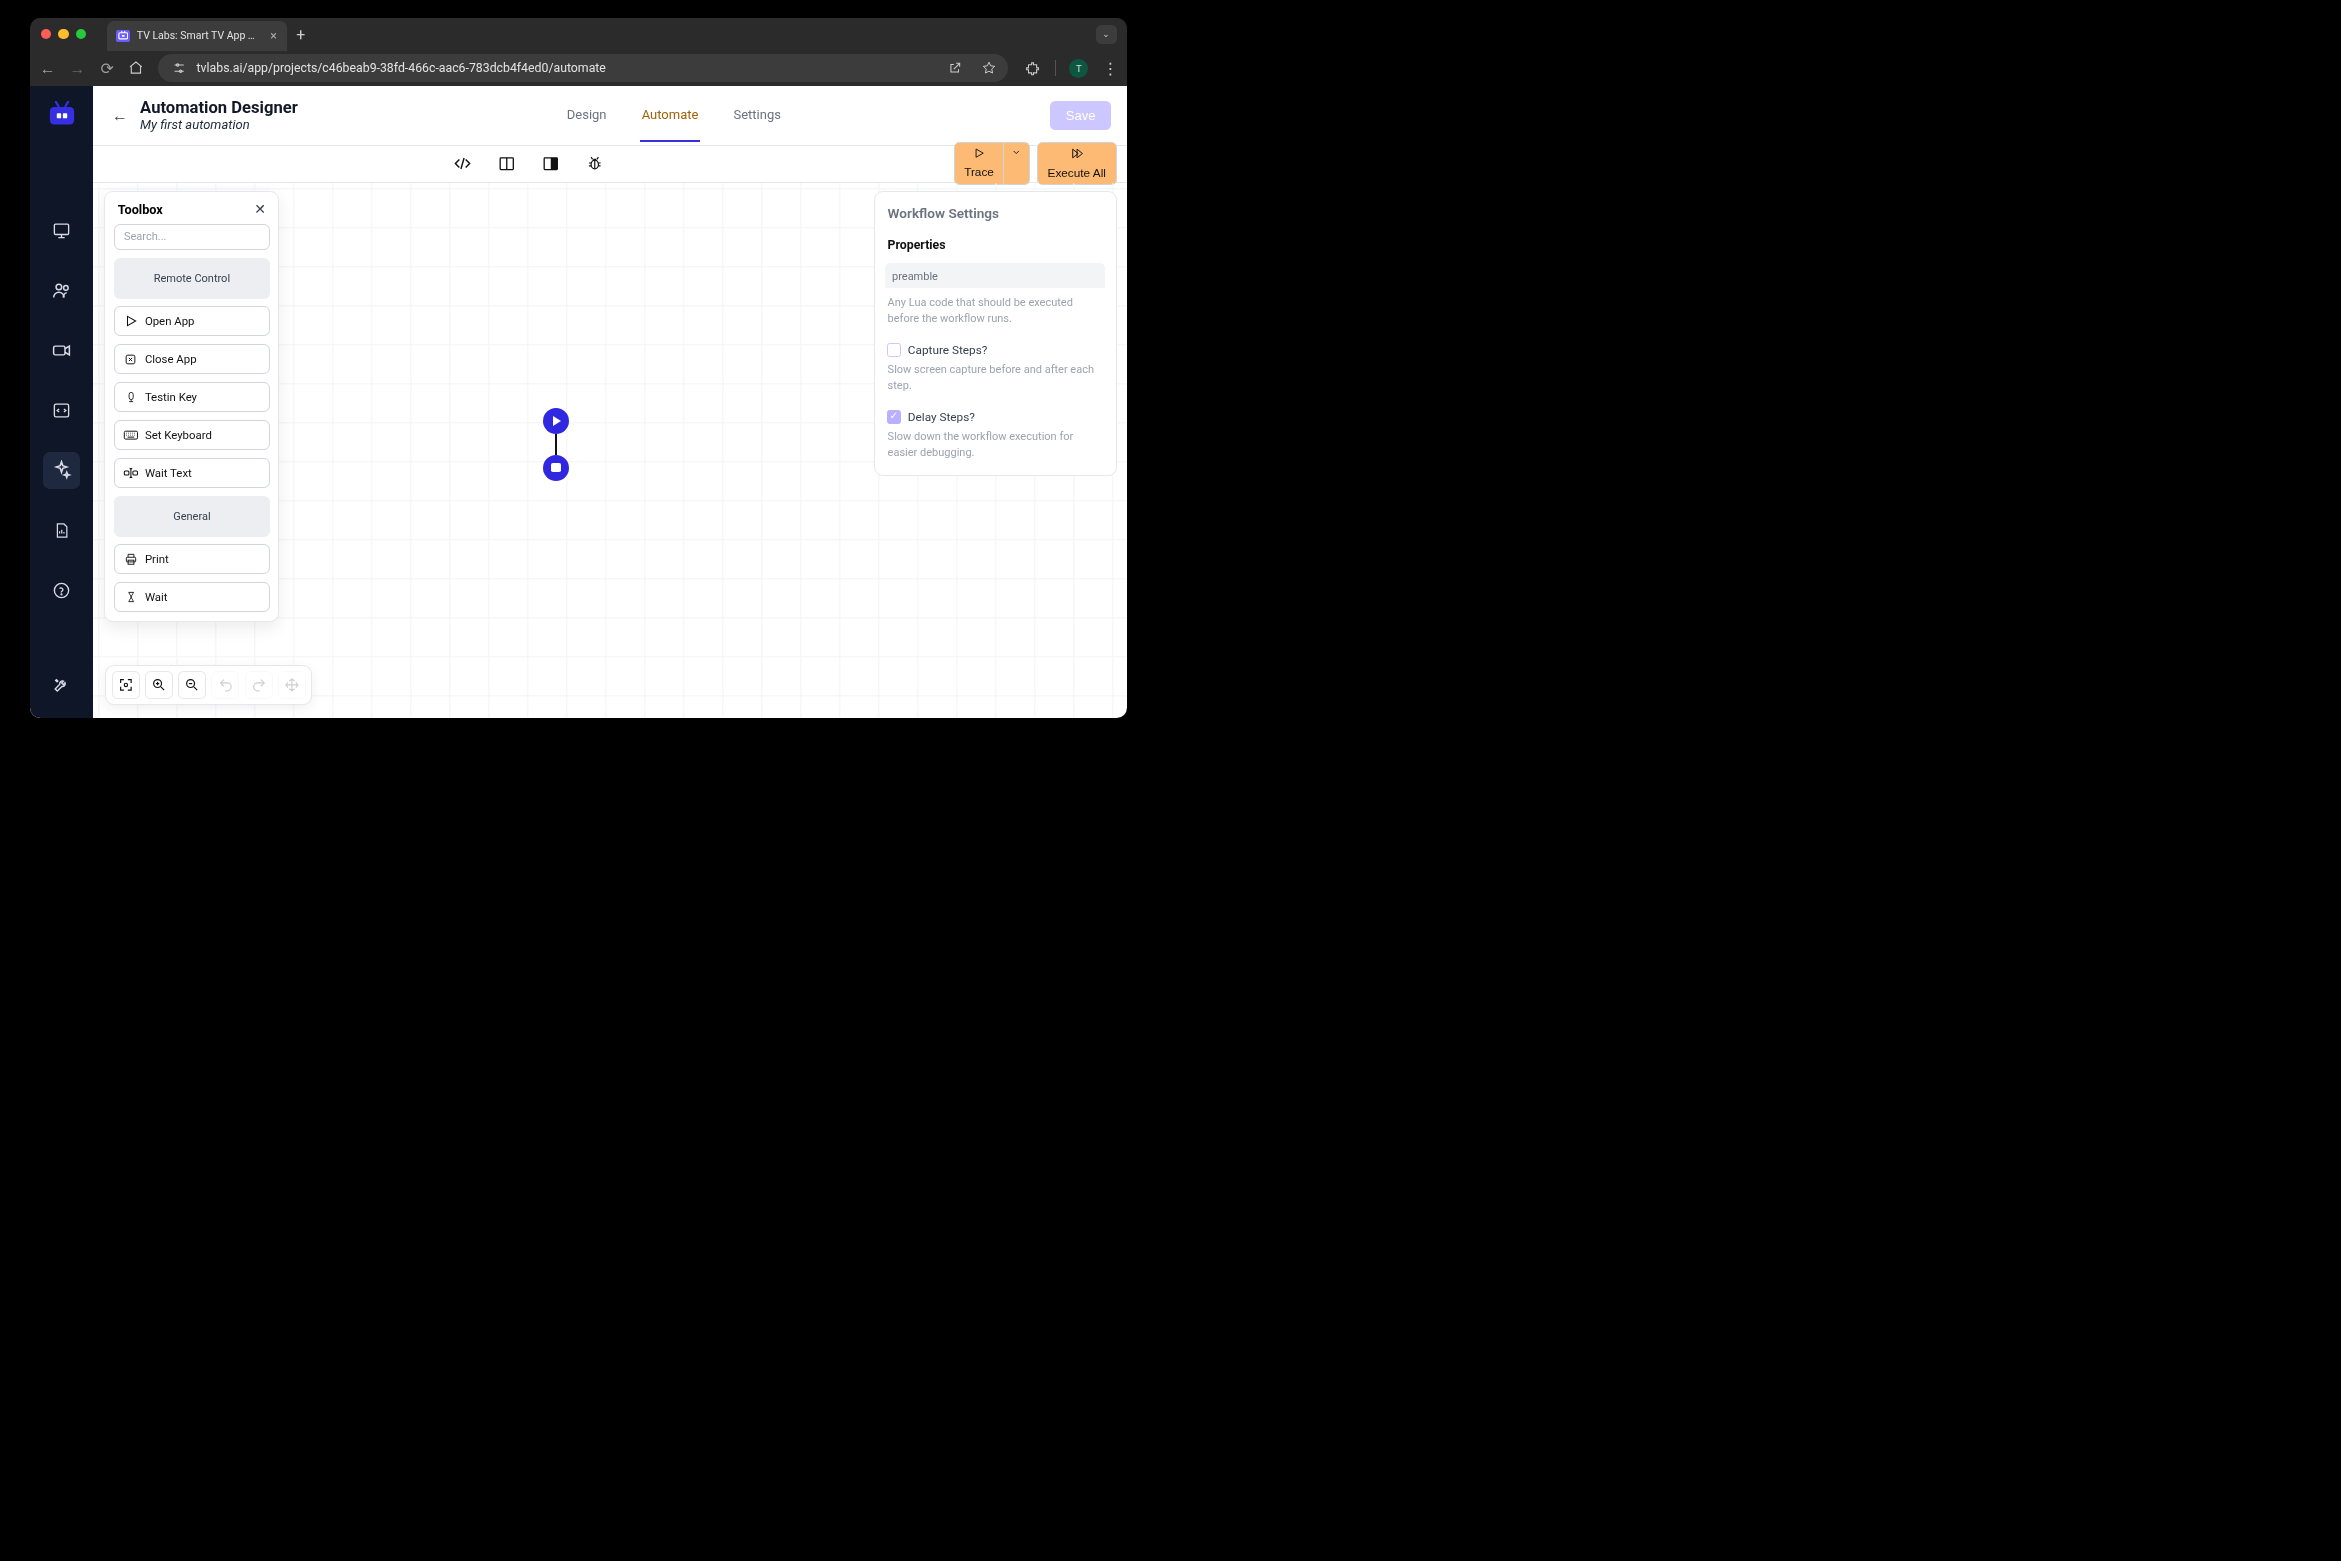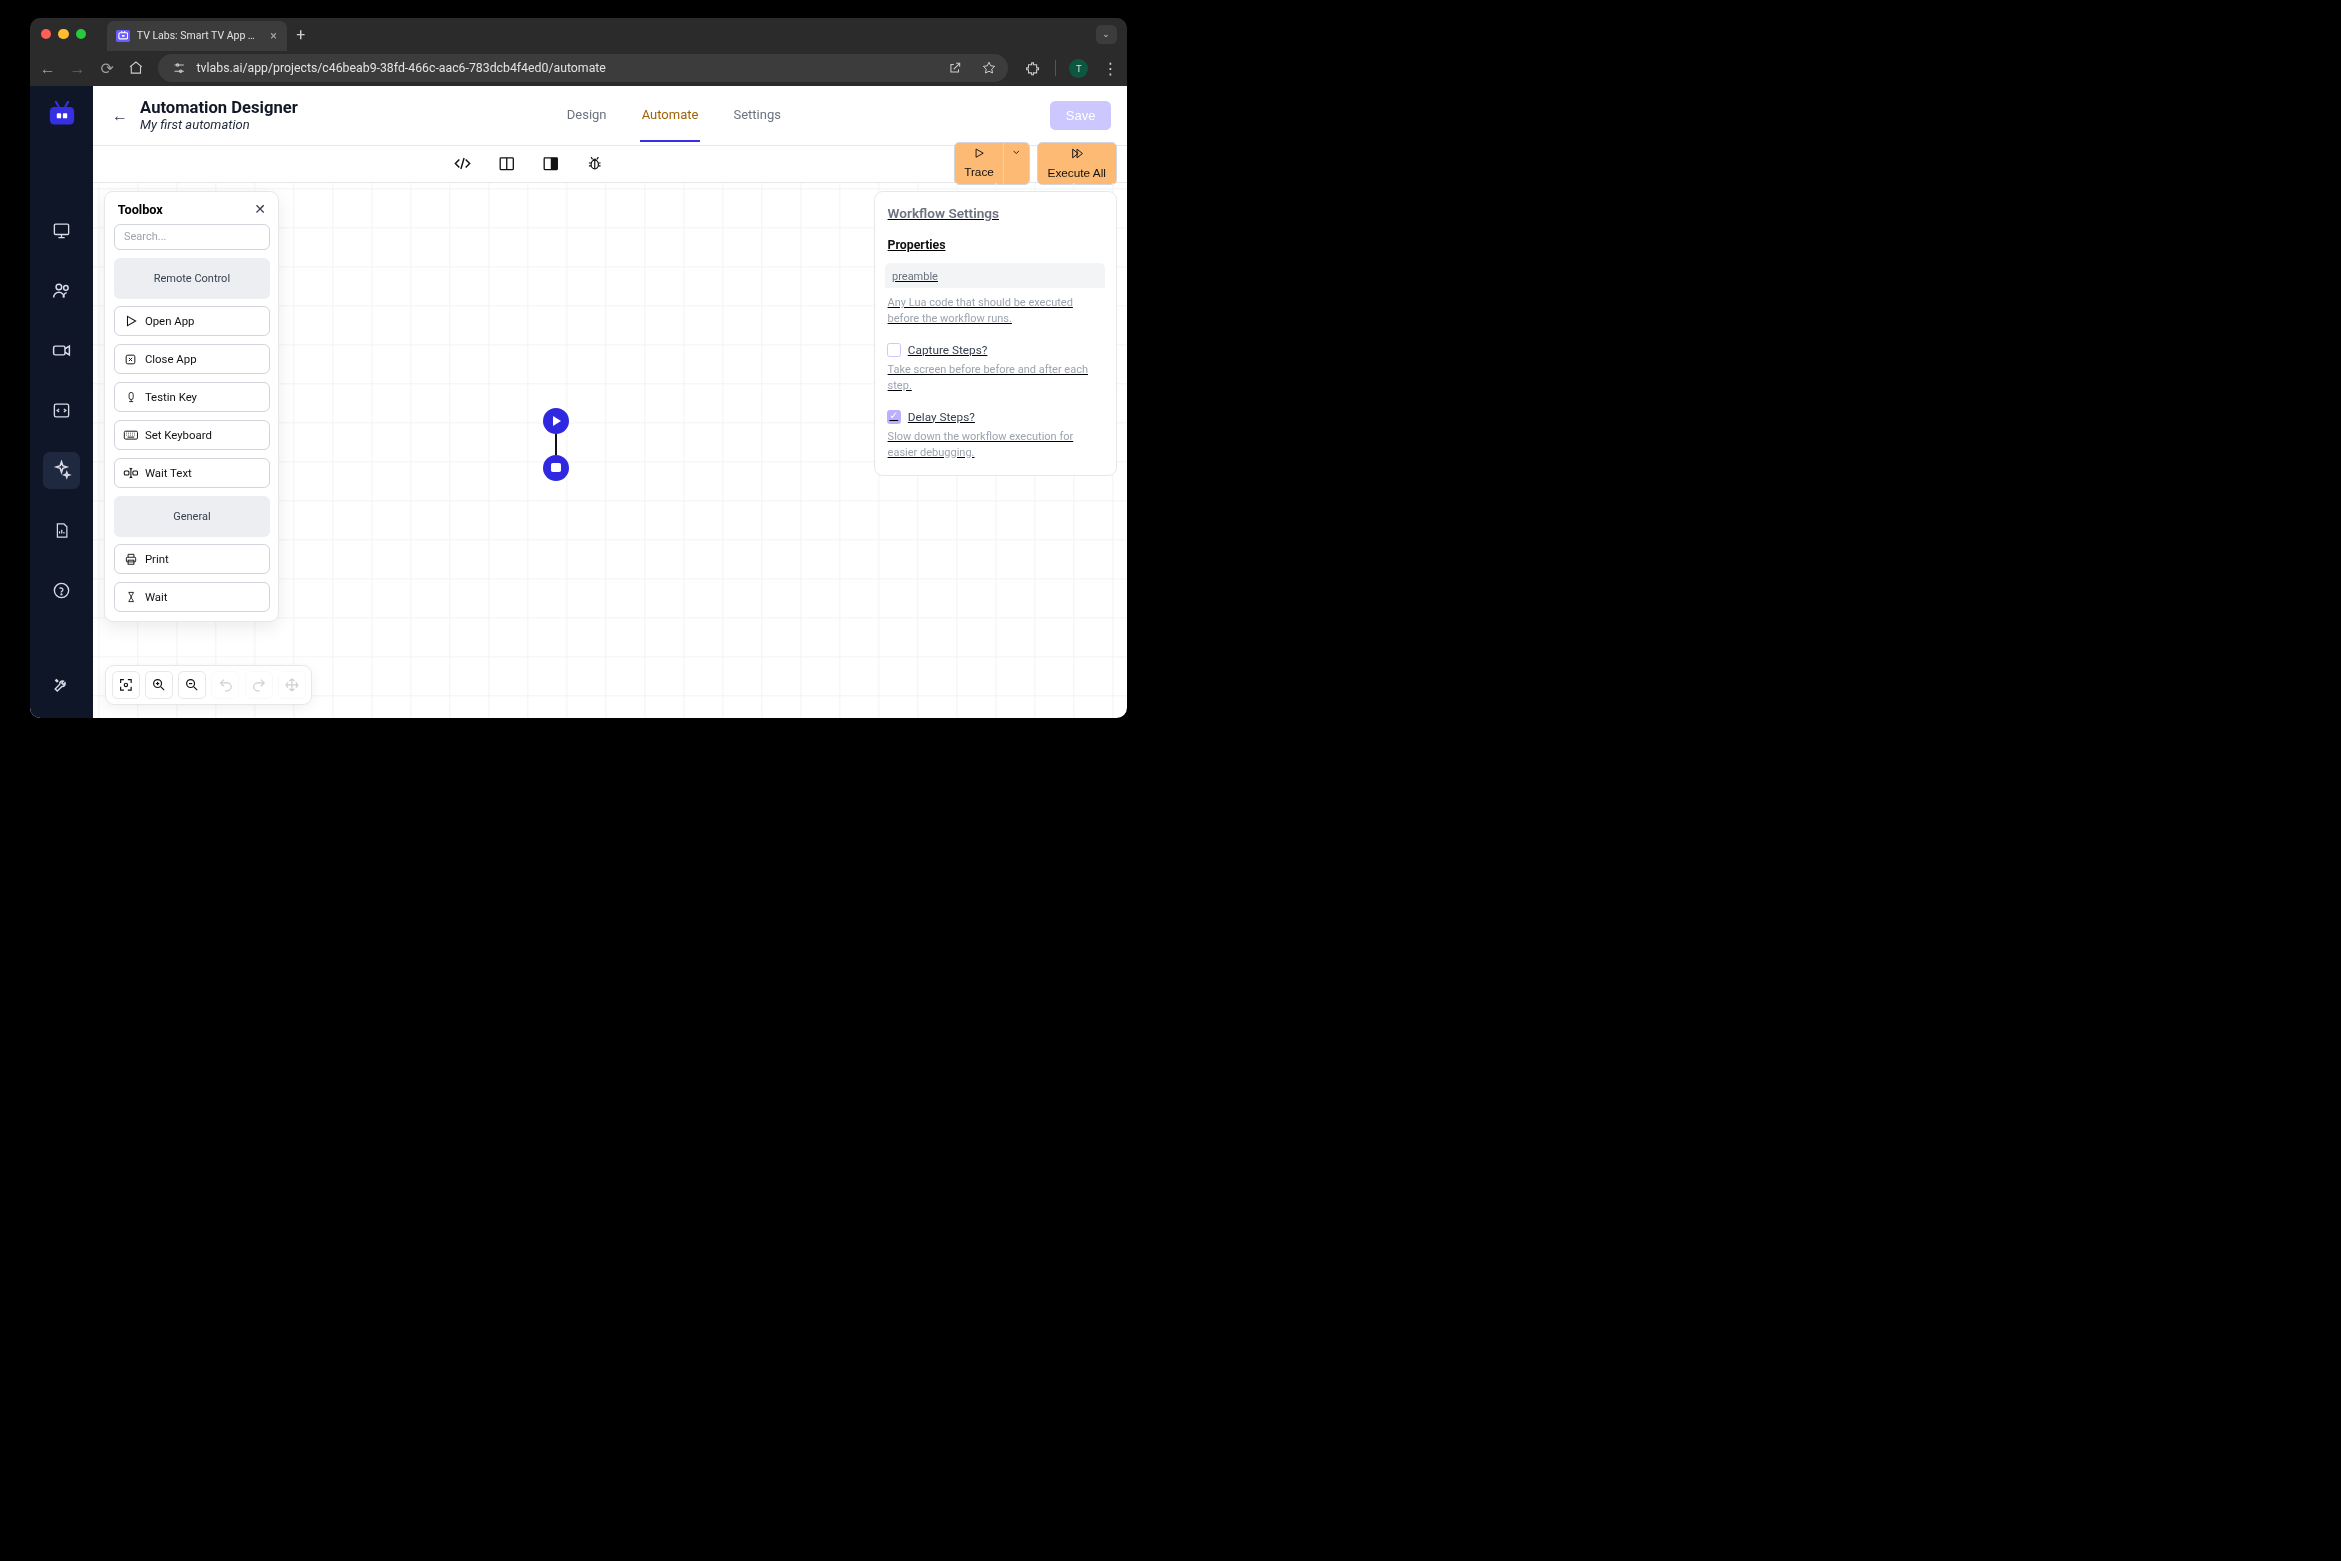--- a/index.html
+++ b/index.html
@@ -81,21 +81,21 @@
 .tb-item{ border:0.9px solid #d1d5db; border-radius:6.1px; padding:7px 7.9px; display:flex; align-items:center; gap:6px; font-size:11.4px; color:#111; margin-bottom:7.9px; background:#fff;}
 .tb-item:last-child{margin-bottom:0;}
 .tb-item .ico{ width:15.8px; height:14px; display:flex; align-items:center; justify-content:center;}
 
 
 .canvas-controls{ position:absolute; left:12.3px; bottom:12.3px; background:#fff; border:0.9px solid #e5e7eb; border-radius:8.8px; padding:5.3px; display:flex; gap:5.3px; box-shadow:0 3.5px 12.3px rgba(0,0,0,.06);}
 .canvas-controls .cc-btn{ width:28px; height:28px; border:0.9px solid #e5e7eb; border-radius:5.3px; display:flex; align-items:center; justify-content:center; color:#1f2937; font-size:12.3px; background:#fff;}
 .canvas-controls .cc-btn.disabled{ opacity:.35; border-color:#f0f0f0;}
 
 
-.right-panel{ position:absolute; right:10.5px; top:8.8px; width:243px; background:#fff; border:0.9px solid #e5e7eb; border-radius:8.8px; padding:12.3px 10.5px 14px;text-decoration:underline;}
+.right-panel{ position:absolute; right:10.5px; top:8.8px; width:243px; background:#fff; border:0.9px solid #e5e7eb; border-radius:8.8px; padding:12.3px 10.5px 14px;}
 .right-panel h2{ font-size:13.6px; font-weight:600; color:#6b7280; margin-bottom:17.5px; padding-left:2.6px;}
 .right-panel h4{ font-size:12.3px; font-weight:700; color:#111; margin-bottom:10.5px; padding-left:2.6px;}
 .prop-field-label{ background:#f3f4f6; border-radius:5.3px 5.3px 0 0; padding:7px 7px 5.3px 7px; font-size:11px; color:#6b7280;}
 .prop-textarea{ background:#f3f4f6; border:none; border-radius:0 0 5.3px 5.3px; width:100%; height:72px; padding:5.3px 7px 7px; font-family:ui-monospace,Menlo,monospace; font-size:11px; color:#1f2937; resize:both;}
 .prop-help{ font-size:11px; color:#9ca3af; margin-top:7px; padding:0 2.6px; line-height:1.45;}
 .chk-row{ display:flex; align-items:center; gap:7px; margin-top:15.8px; padding-left:1.8px;}
 .chk{ width:14px; height:14px; border:1.3px solid #cdc7ff; border-radius:2.6px; display:inline-flex; align-items:center; justify-content:center;}
 .chk.checked{ background:#b9b1ff; border-color:#b9b1ff;}
 .chk.checked::after{ content:'✓'; color:#fff; font-size:10.5px; line-height:1;}
 .chk-label{ font-size:11.8px; color:#374151;}
@@ -448,21 +448,21 @@
         <div class="right-panel">
           <h2>Workflow Settings</h2>
           <h4>Properties</h4>
           <div class="prop-field-label">preamble</div>
           <div class="prop-help">Any Lua code that should be executed before the workflow runs.</div>
 
           <div class="chk-row">
             <span class="chk"></span>
             <span class="chk-label">Capture Steps?</span>
           </div>
-          <div class="prop-help" style="margin-top:5.3px">Take screen before before and after each step.</div>
+          <div class="prop-help" style="margin-top:5.3px">Slow screen capture before and after each step.</div>
 
           <div class="chk-row">
             <span class="chk checked"></span>
             <span class="chk-label">Delay Steps?</span>
           </div>
           <div class="prop-help" style="margin-top:5.3px">Slow down the workflow execution for easier debugging.</div>
         </div>
       </div>
     </div>
   </div>

